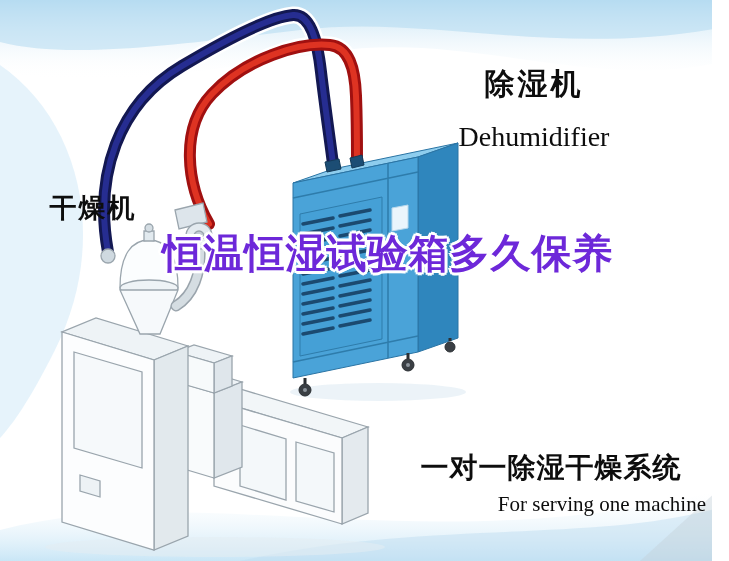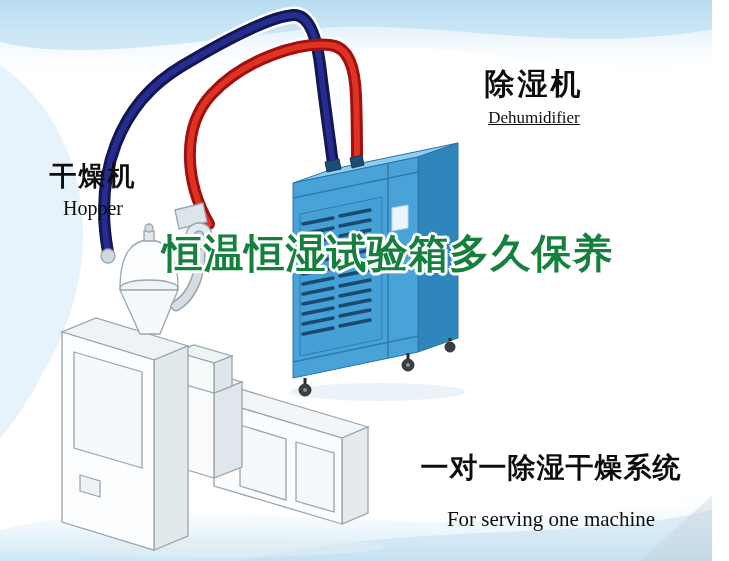--- a/index.html
+++ b/index.html
@@ -8,38 +8,38 @@
     background:#ffffff;
     font-family:"Liberation Sans", sans-serif;
   }
   .canvas > svg { position:absolute; left:0; top:0; }
   .label { position:absolute; text-align:center; color:#0d0d0d; }
   .label .cn { font-weight:bold; }
   .serif { font-family:"Liberation Serif", serif; }
 
   .label-dehumidifier { left:438px; top:64px; width:192px; }
   .label-dehumidifier .cn { font-size:30px; letter-spacing:3px; }
-  .label-dehumidifier .en { font-size:17px; margin-top:3px;text-decoration:underline; }
+  .label-dehumidifier .en { font-size:28px; margin-top:16px; }
 
   .label-hopper { left:26px; top:158px; width:134px; }
-  .label-hopper .cn { font-size:27px; letter-spacing:2px; }
+  .label-hopper .cn { font-size:27px; letter-spacing:2px;margin-top:32px; }
   .label-hopper .en { font-size:20px; margin-top:3px; }
 
   .main-title {
     position:absolute; left:58px; top:231px; width:660px;
     text-align:center; font-weight:bold; font-size:40px; line-height:1.12;
-    letter-spacing:1px; color:#15803d;
+    letter-spacing:1px; color:#6d28d9;
     text-shadow:
       -2px -2px 0 #fff, 2px -2px 0 #fff, -2px 2px 0 #fff, 2px 2px 0 #fff,
       -3px 0 0 #fff, 3px 0 0 #fff, 0 -3px 0 #fff, 0 3px 0 #fff;
   }
 
   .label-footer { left:396px; top:449px; width:310px; }
   .label-footer .cn { font-size:28px; letter-spacing:1px;text-align:center; }
-  .label-footer .en { font-size:21px; margin-top:20px; }
+  .label-footer .en { font-size:21px; margin-top:5px;text-align:right; }
 </style>
 </head>
 <body>
 
 <div class="canvas">
 
   <svg width="729" height="561" viewBox="0 0 729 561">
     <defs>
       <linearGradient id="bgTop" x1="0" y1="0" x2="0" y2="1">
         <stop offset="0" stop-color="#bfe0f3"></stop>
@@ -131,21 +131,20 @@
     </g>
   </svg>
 
   <div class="label label-dehumidifier">
     <div class="cn">除湿机</div>
     <div class="en serif">Dehumidifier</div>
   </div>
 
   <div class="label label-hopper">
     <div class="cn">干燥机</div>
-    <div class="en serif">Hopper</div>
   </div>
 
   <div class="main-title">
     <div>恒温恒湿试验箱多久保养</div>
   </div>
 
   <div class="label label-footer">
     <div class="cn">一对一除湿干燥系统</div>
     <div class="en serif">For serving one machine</div>
   </div>

